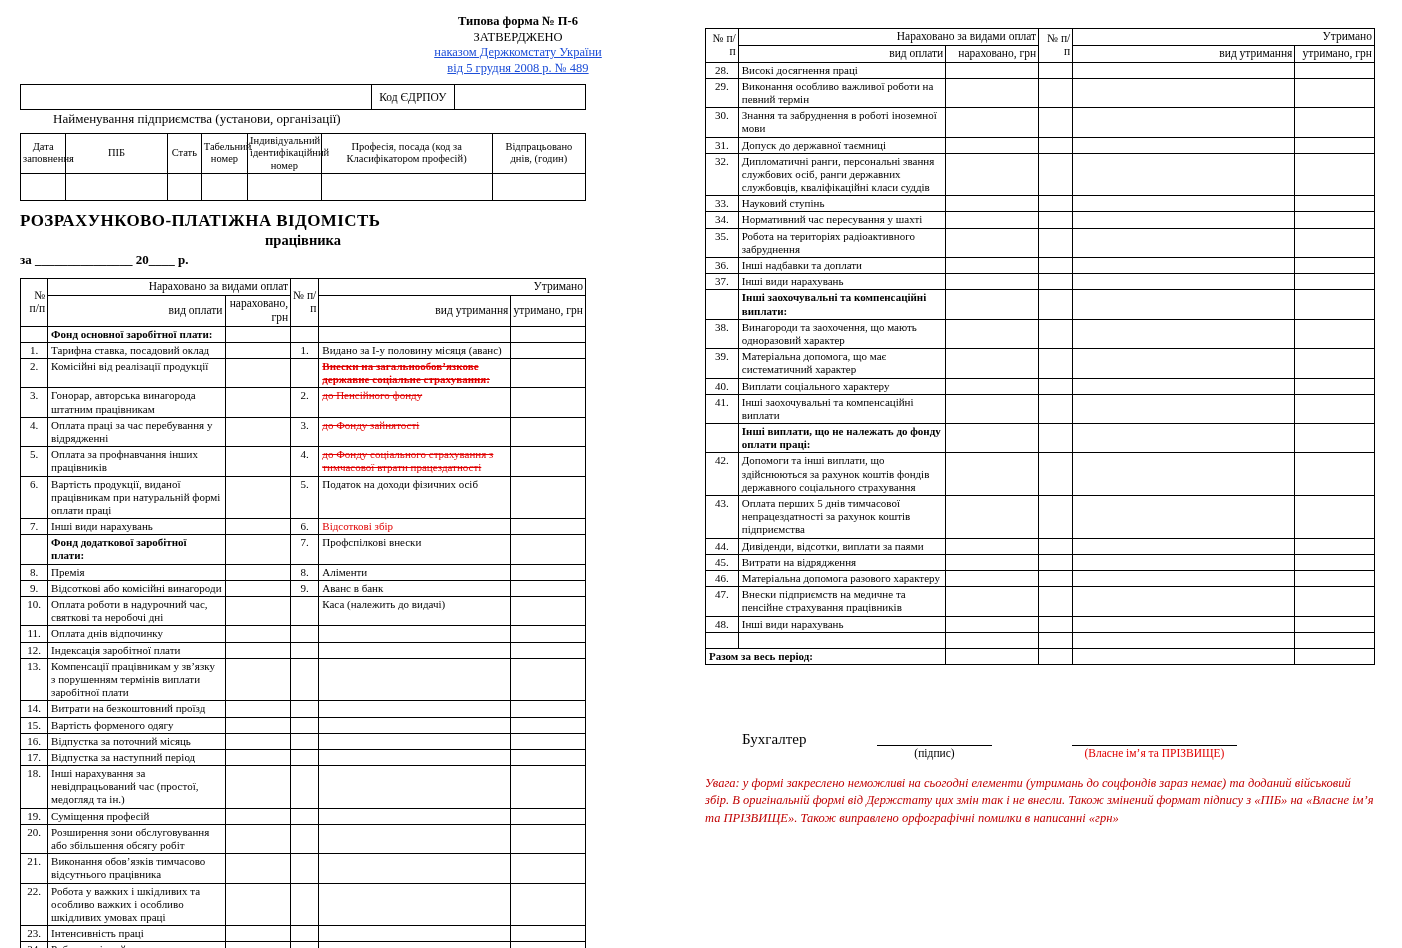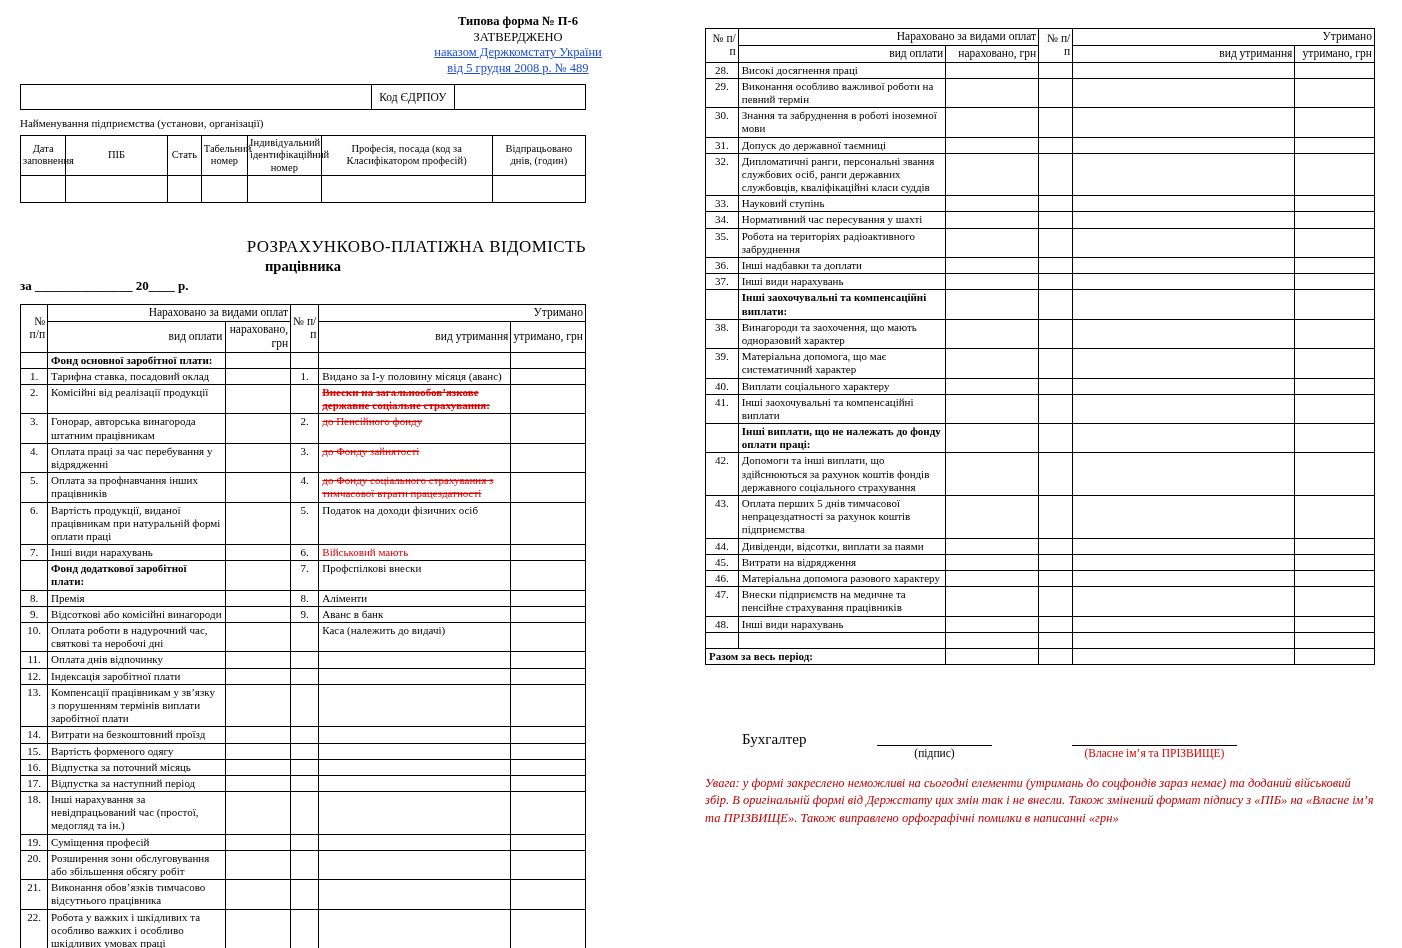--- a/index.html
+++ b/index.html
@@ -15,29 +15,29 @@
   .form-meta{width:280px;margin-left:358px;text-align:center;font-size:12.5px;line-height:1.25;}
   .form-meta .bold-line{font-weight:bold;}
   .link{color:#1d4ed8;text-decoration:underline;cursor:pointer;}
 
   
   .edrpou-table{width:100%;border-collapse:collapse;margin-top:7px;table-layout:fixed;padding-left:13px;}
   .edrpou-table td{border:1px solid #000;height:22px;font-size:11.5px;vertical-align:middle;}
   .edrpou-table .c1{width:62.5%;}
   .edrpou-table .c2{width:14.5%;text-align:center;}
   .edrpou-table .c3{width:23%;}
-  .caption{font-size:11px;width:62.5%;text-align:left;margin-top:7px;}
+  .caption{font-size:13px;width:62.5%;text-align:center;margin-top:1px;}
 
   
   .employee-table{width:100%;border-collapse:collapse;margin-top:6px;font-size:10.5px;table-layout:fixed;}
   .employee-table th,.employee-table td{border:1px solid #000;text-align:center;vertical-align:middle;font-weight:normal;padding:1px 2px;line-height:1.2;}
   .employee-table .empty-row td{height:24px;}
 
   
-  .doc-title{margin-top:34px;text-align:right;font-weight:normal;font-size:17px;letter-spacing:.4px;}
+  .doc-title{margin-top:10px;text-align:left;font-weight:bold;font-size:17px;letter-spacing:.4px;}
   .doc-subtitle{text-align:center;font-weight:bold;font-size:14.5px;margin-top:1px;}
   .doc-period{font-weight:bold;font-size:13px;margin:3px 0 10px 0;}
 
   
   .main-table{width:100%;border-collapse:collapse;font-size:11px;table-layout:fixed;}
   .main-table th{border:1px solid #000;font-weight:normal;text-align:right;vertical-align:middle;padding:1px 2px;line-height:1.2;font-size:11.5px;}
   .main-table td{border:1px solid #000;vertical-align:top;padding:1px 3px;line-height:1.2;height:13px;}
   .cell-num{text-align:center;}
   .cell-text{text-align:left;}
   .cell-amount{}
@@ -194,21 +194,21 @@
           <td class="cell-amount"></td>
           <td class="cell-num">5.</td>
           <td class="cell-text">Податок на доходи фізичних осіб</td>
           <td class="cell-amount"></td>
         </tr>
         <tr>
           <td class="cell-num">7.</td>
           <td class="cell-text">Інші види нарахувань</td>
           <td class="cell-amount"></td>
           <td class="cell-num">6.</td>
-          <td class="cell-text red">Військовий мають</td>
+          <td class="cell-text red">Відсоткові збір</td>
           <td class="cell-amount"></td>
         </tr>
         <tr>
           <td class="cell-num"></td>
           <td class="cell-text bold">Фонд додаткової заробітної плати:</td>
           <td class="cell-amount"></td>
           <td class="cell-num">7.</td>
           <td class="cell-text">Профспілкові внески</td>
           <td class="cell-amount"></td>
         </tr>

